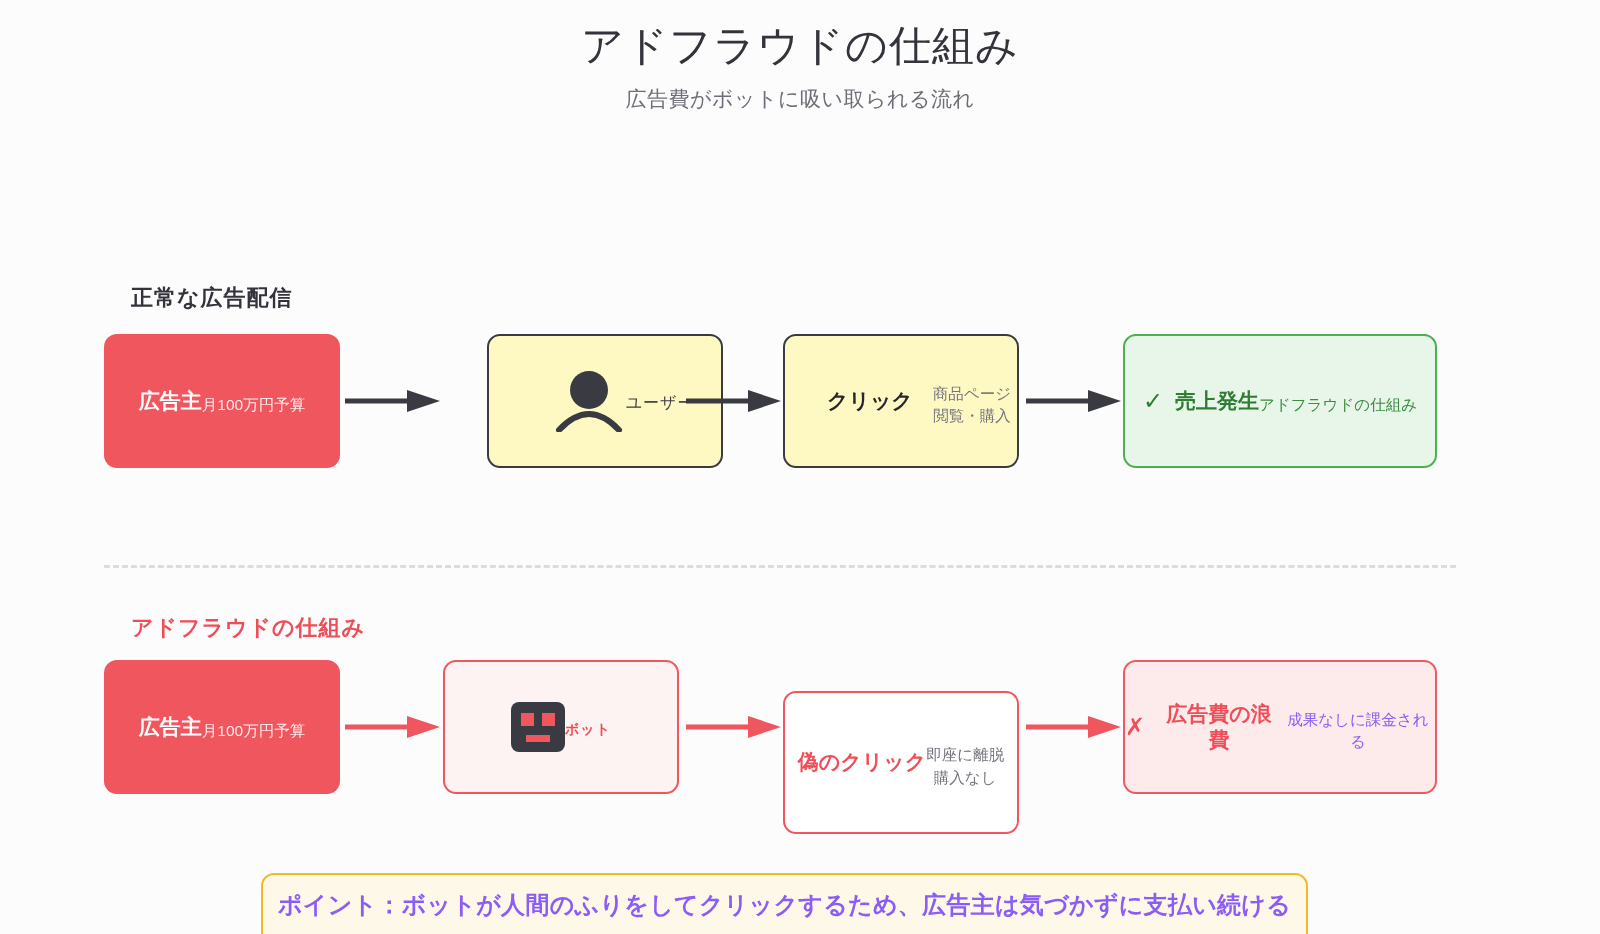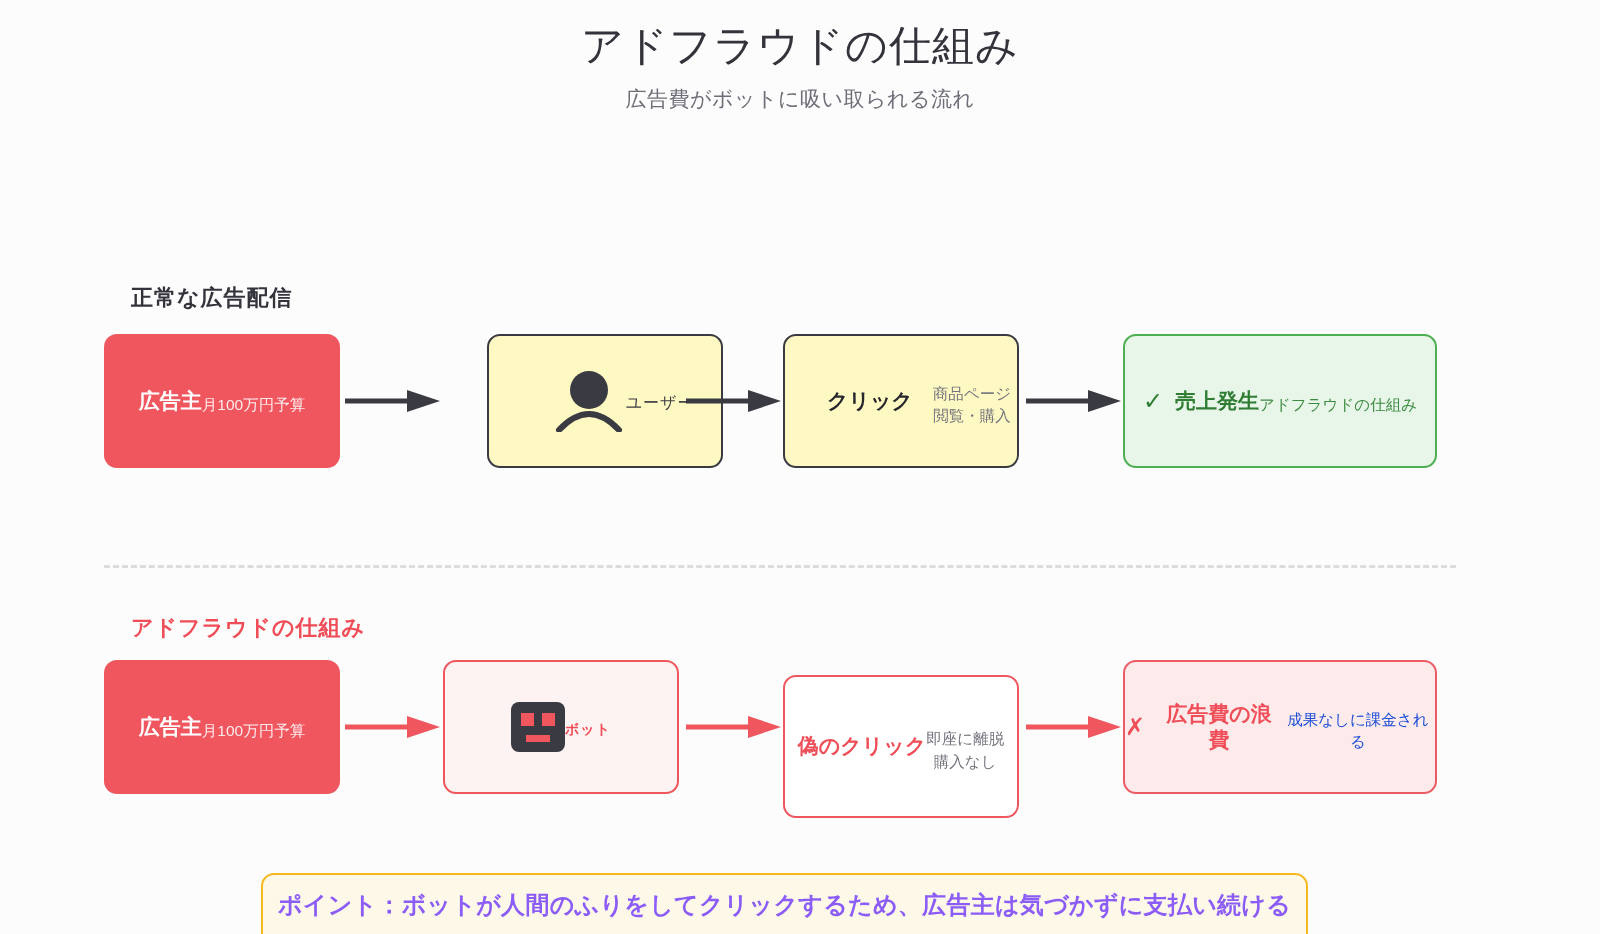--- a/index.html
+++ b/index.html
@@ -105,21 +105,21 @@
   .card-success .card-sub { color: #3c8c41; }
 
   
   .card-waste {
     background: #fdeaea;
     border: 2.5px solid #ec5b63;
     color: #ef4d57;
     width: 314px;
     height: 134px;
   }
-  .card-waste .card-sub { color: #1d4ed8; }
+  .card-waste .card-sub { color: #8b5cf6; }
 
   .status-line { display: flex; align-items: center; gap: 12px; }
   .status-mark { font-size: 24px; font-weight: normal; }
 
   
   .icon-user { width: 74px; height: 62px; display: block; }
   .icon-bot  { width: 54px; height: 50px; display: block; }
   .icon-caption {
     font-size: 16px;
     margin-top: 6px;
@@ -264,21 +264,21 @@
       <div class="icon-caption caption-bot">ボット</div>
     </div>
 
     <div class="arrow" style="left:686px; top:601px; width:95px;">
       <svg width="95" height="26" viewBox="0 0 95 26">
         <line x1="0" y1="13" x2="66" y2="13" stroke="#ef565e" stroke-width="5"></line>
         <polygon points="62,2 95,13 62,24" fill="#ef565e"></polygon>
       </svg>
     </div>
 
-    <div class="card card-outline-red" style="left:783px; top:562px; width:236px; height:143px;">
+    <div class="card card-outline-red" style="left:783px; top:578px; width:236px; height:143px;">
       <div class="card-title">偽のクリック</div>
       <div class="card-sub">
         <div>即座に離脱</div>
         <div>購入なし</div>
       </div>
     </div>
 
     <div class="arrow" style="left:1026px; top:601px; width:95px;">
       <svg width="95" height="26" viewBox="0 0 95 26">
         <line x1="0" y1="13" x2="66" y2="13" stroke="#ef565e" stroke-width="5"></line>

